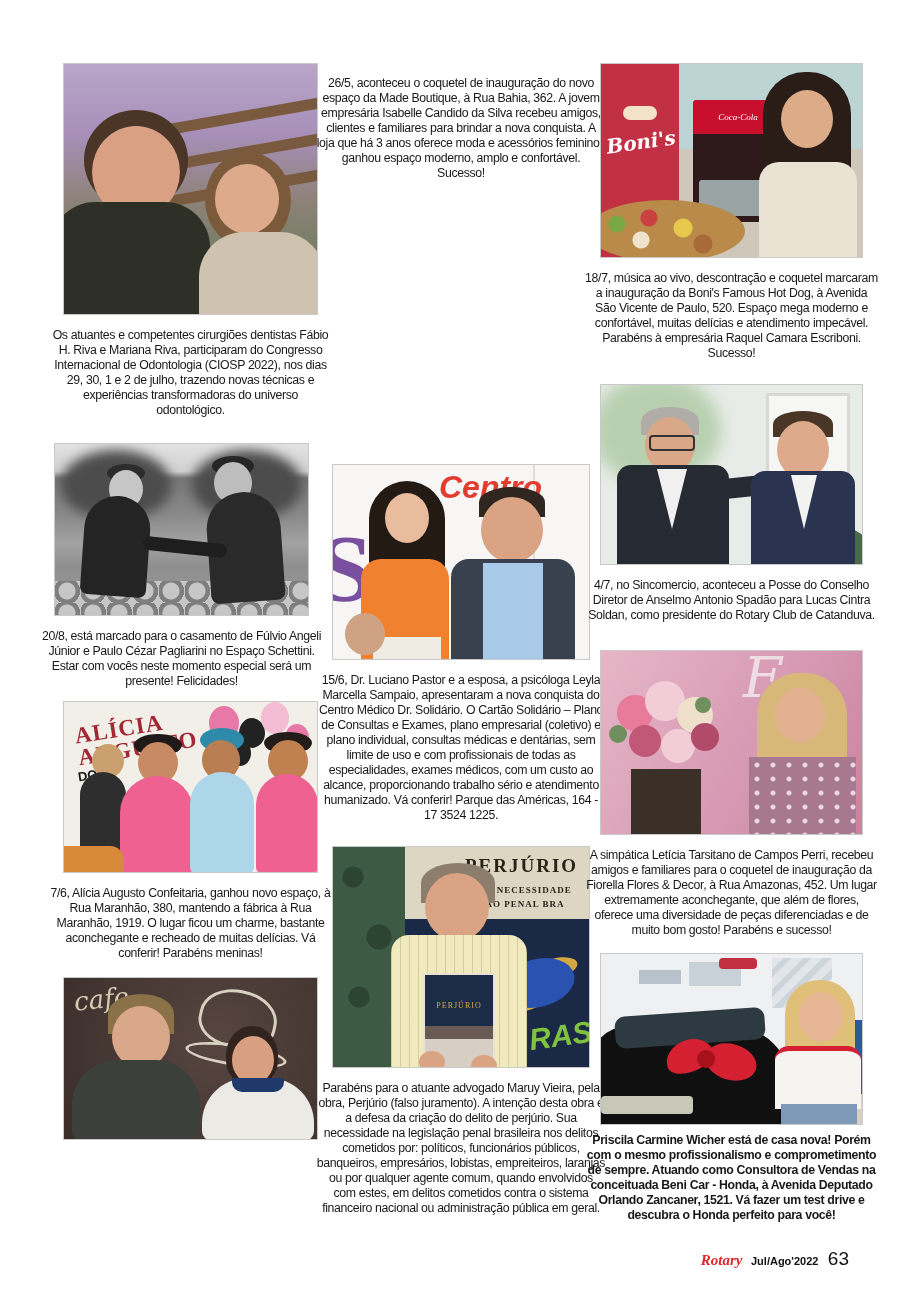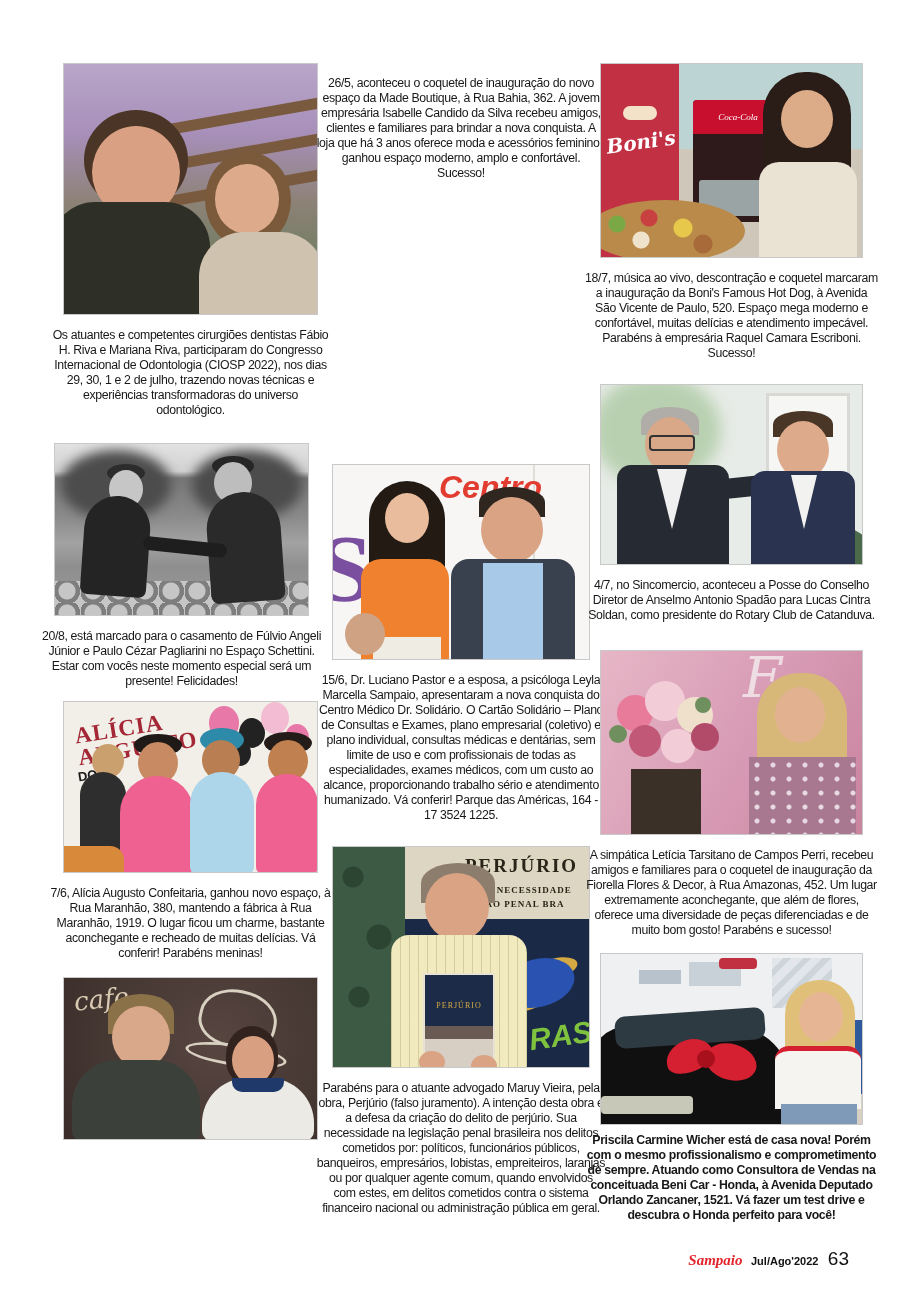--- a/index.html
+++ b/index.html
@@ -403,18 +403,18 @@
       <div class="el p11-grille"></div>
       <div class="el p11-hair"></div>
       <div class="el head p11-face"></div>
       <div class="el p11-polo"></div>
       <div class="el p11-jeans"></div>
     </div>
     <div class="cap">Priscila Carmine Wicher está de casa nova! Porém com o mesmo profissionalismo e comprometimento de sempre. Atuando como Consultora de Vendas na conceituada Beni Car - Honda, à Avenida Deputado Orlando Zancaner, 1521. Vá fazer um test drive e descubra o Honda perfeito para você!</div>
   </div>
 
   <div class="footer">
-    <span class="f-mag">Sampaio</span>
+    <span class="f-mag">Rotary</span>
     <span class="f-issue">Jul/Ago'2022</span>
     <span class="f-page">63</span>
   </div>
 
 </div>
 
 </body></html>

